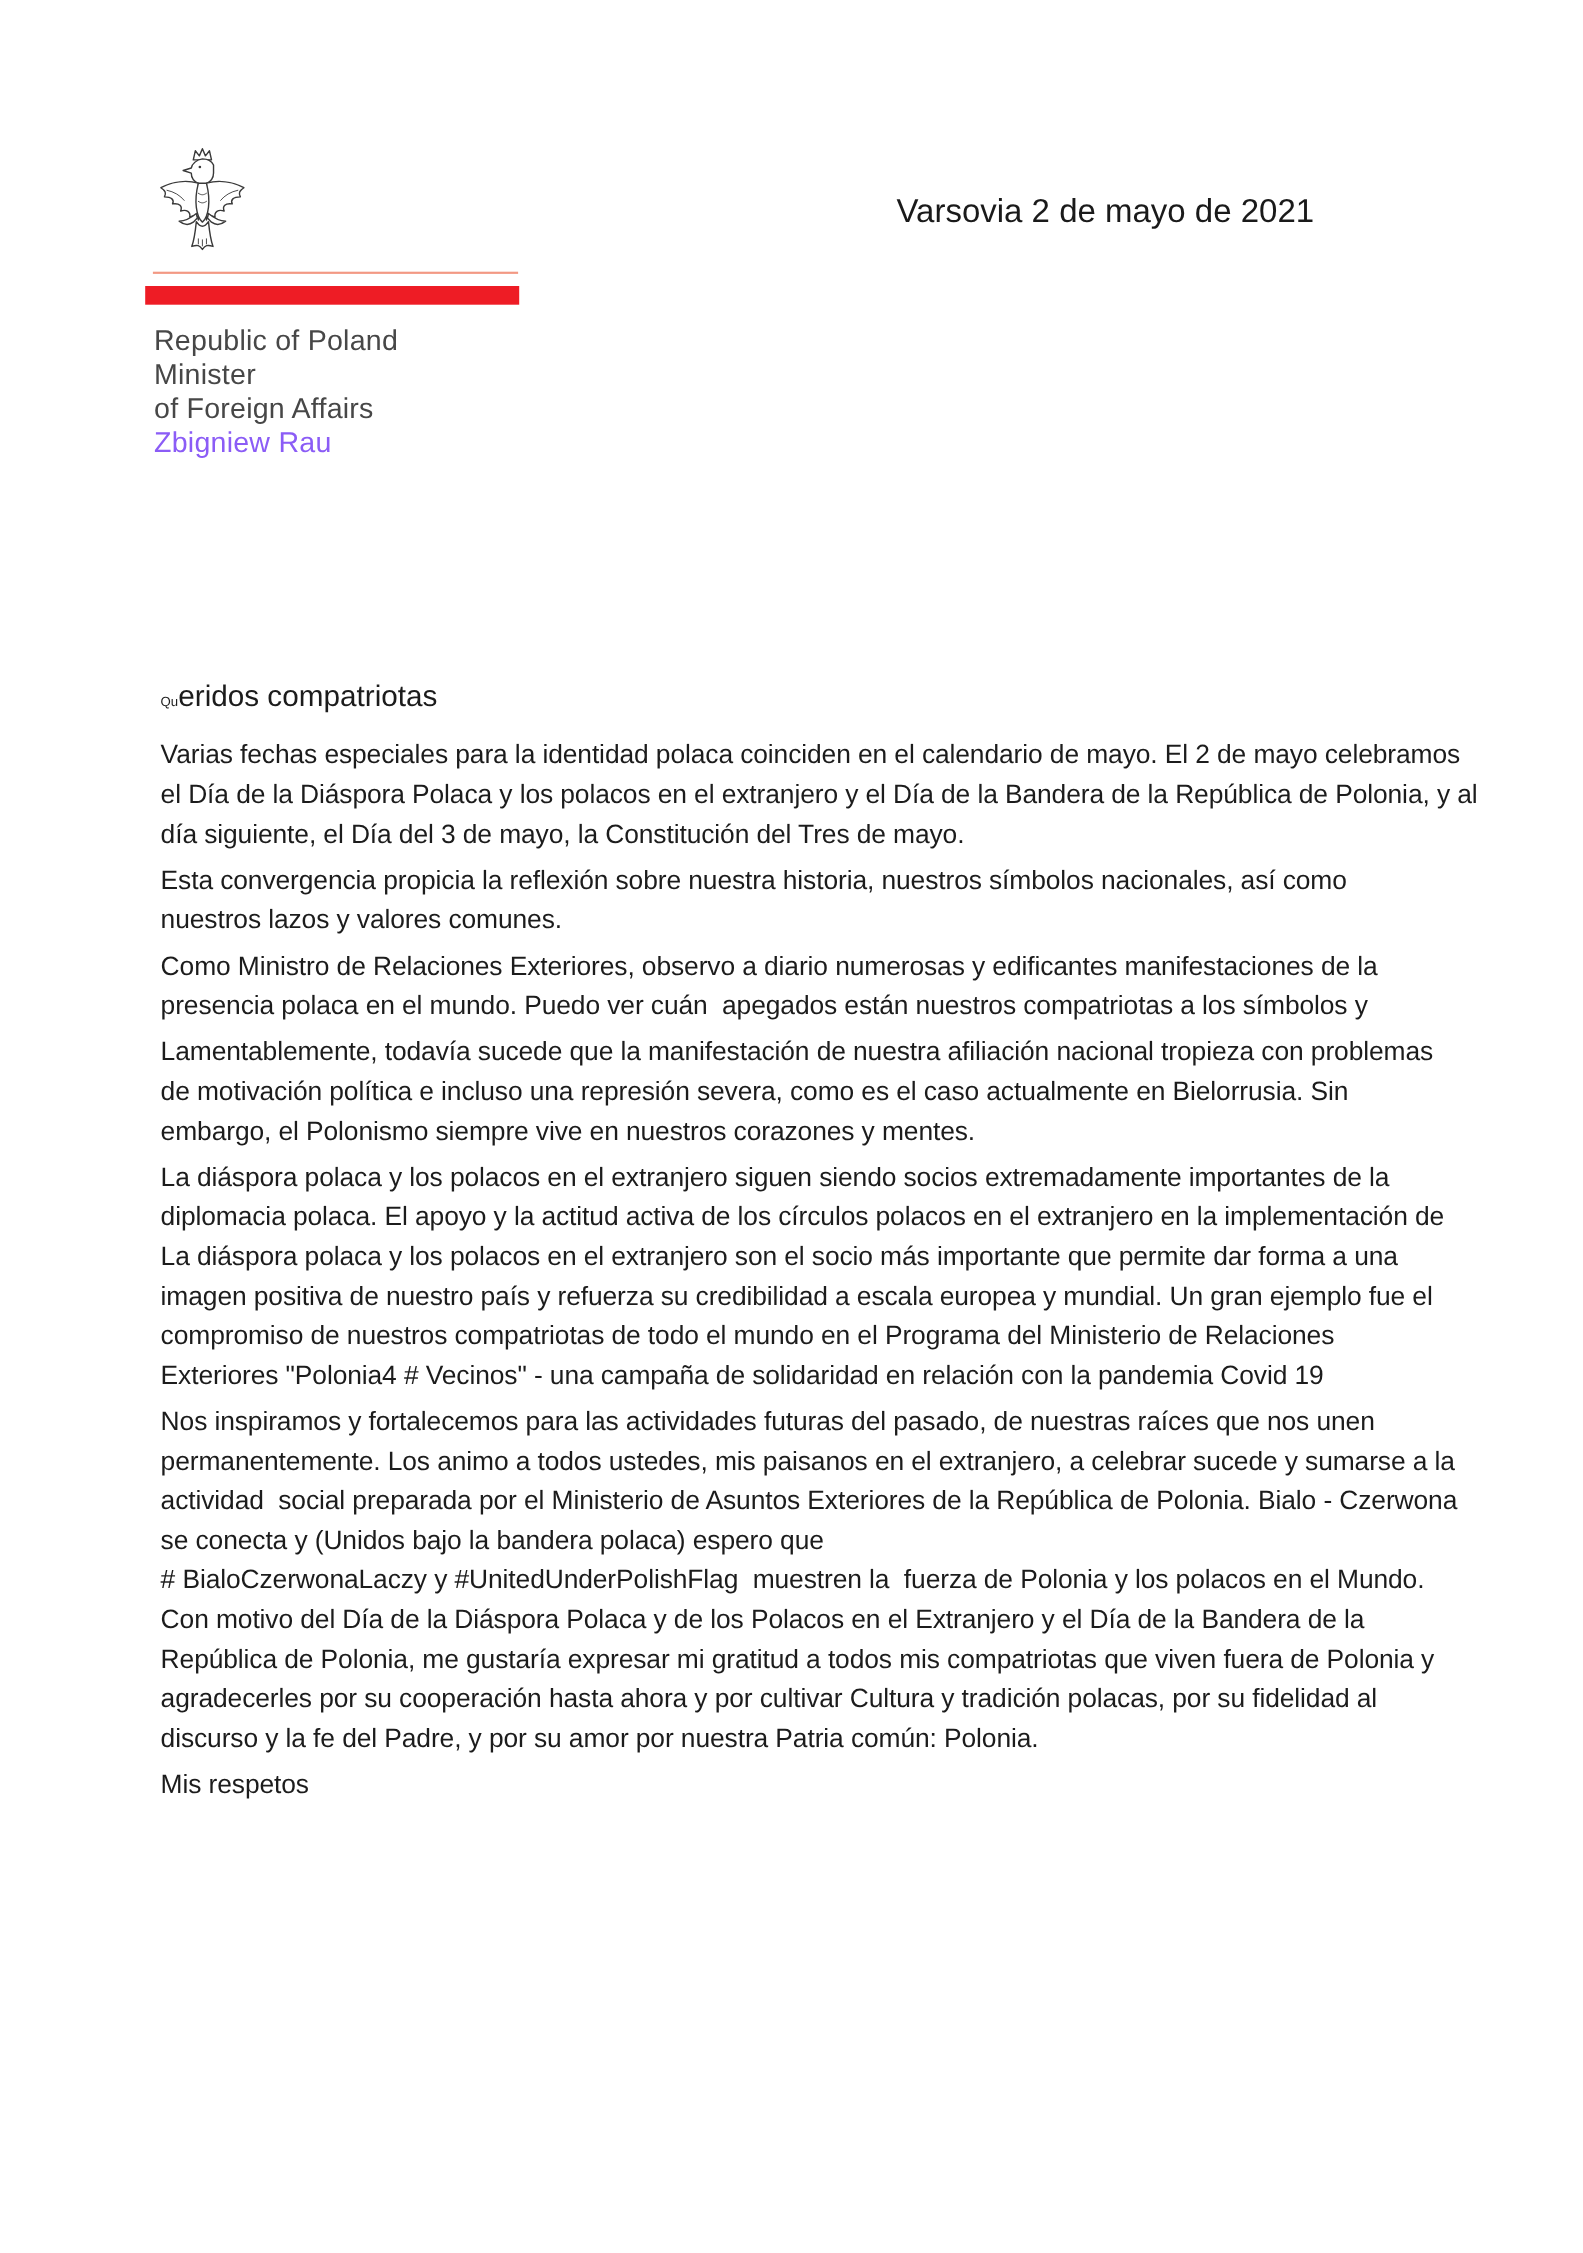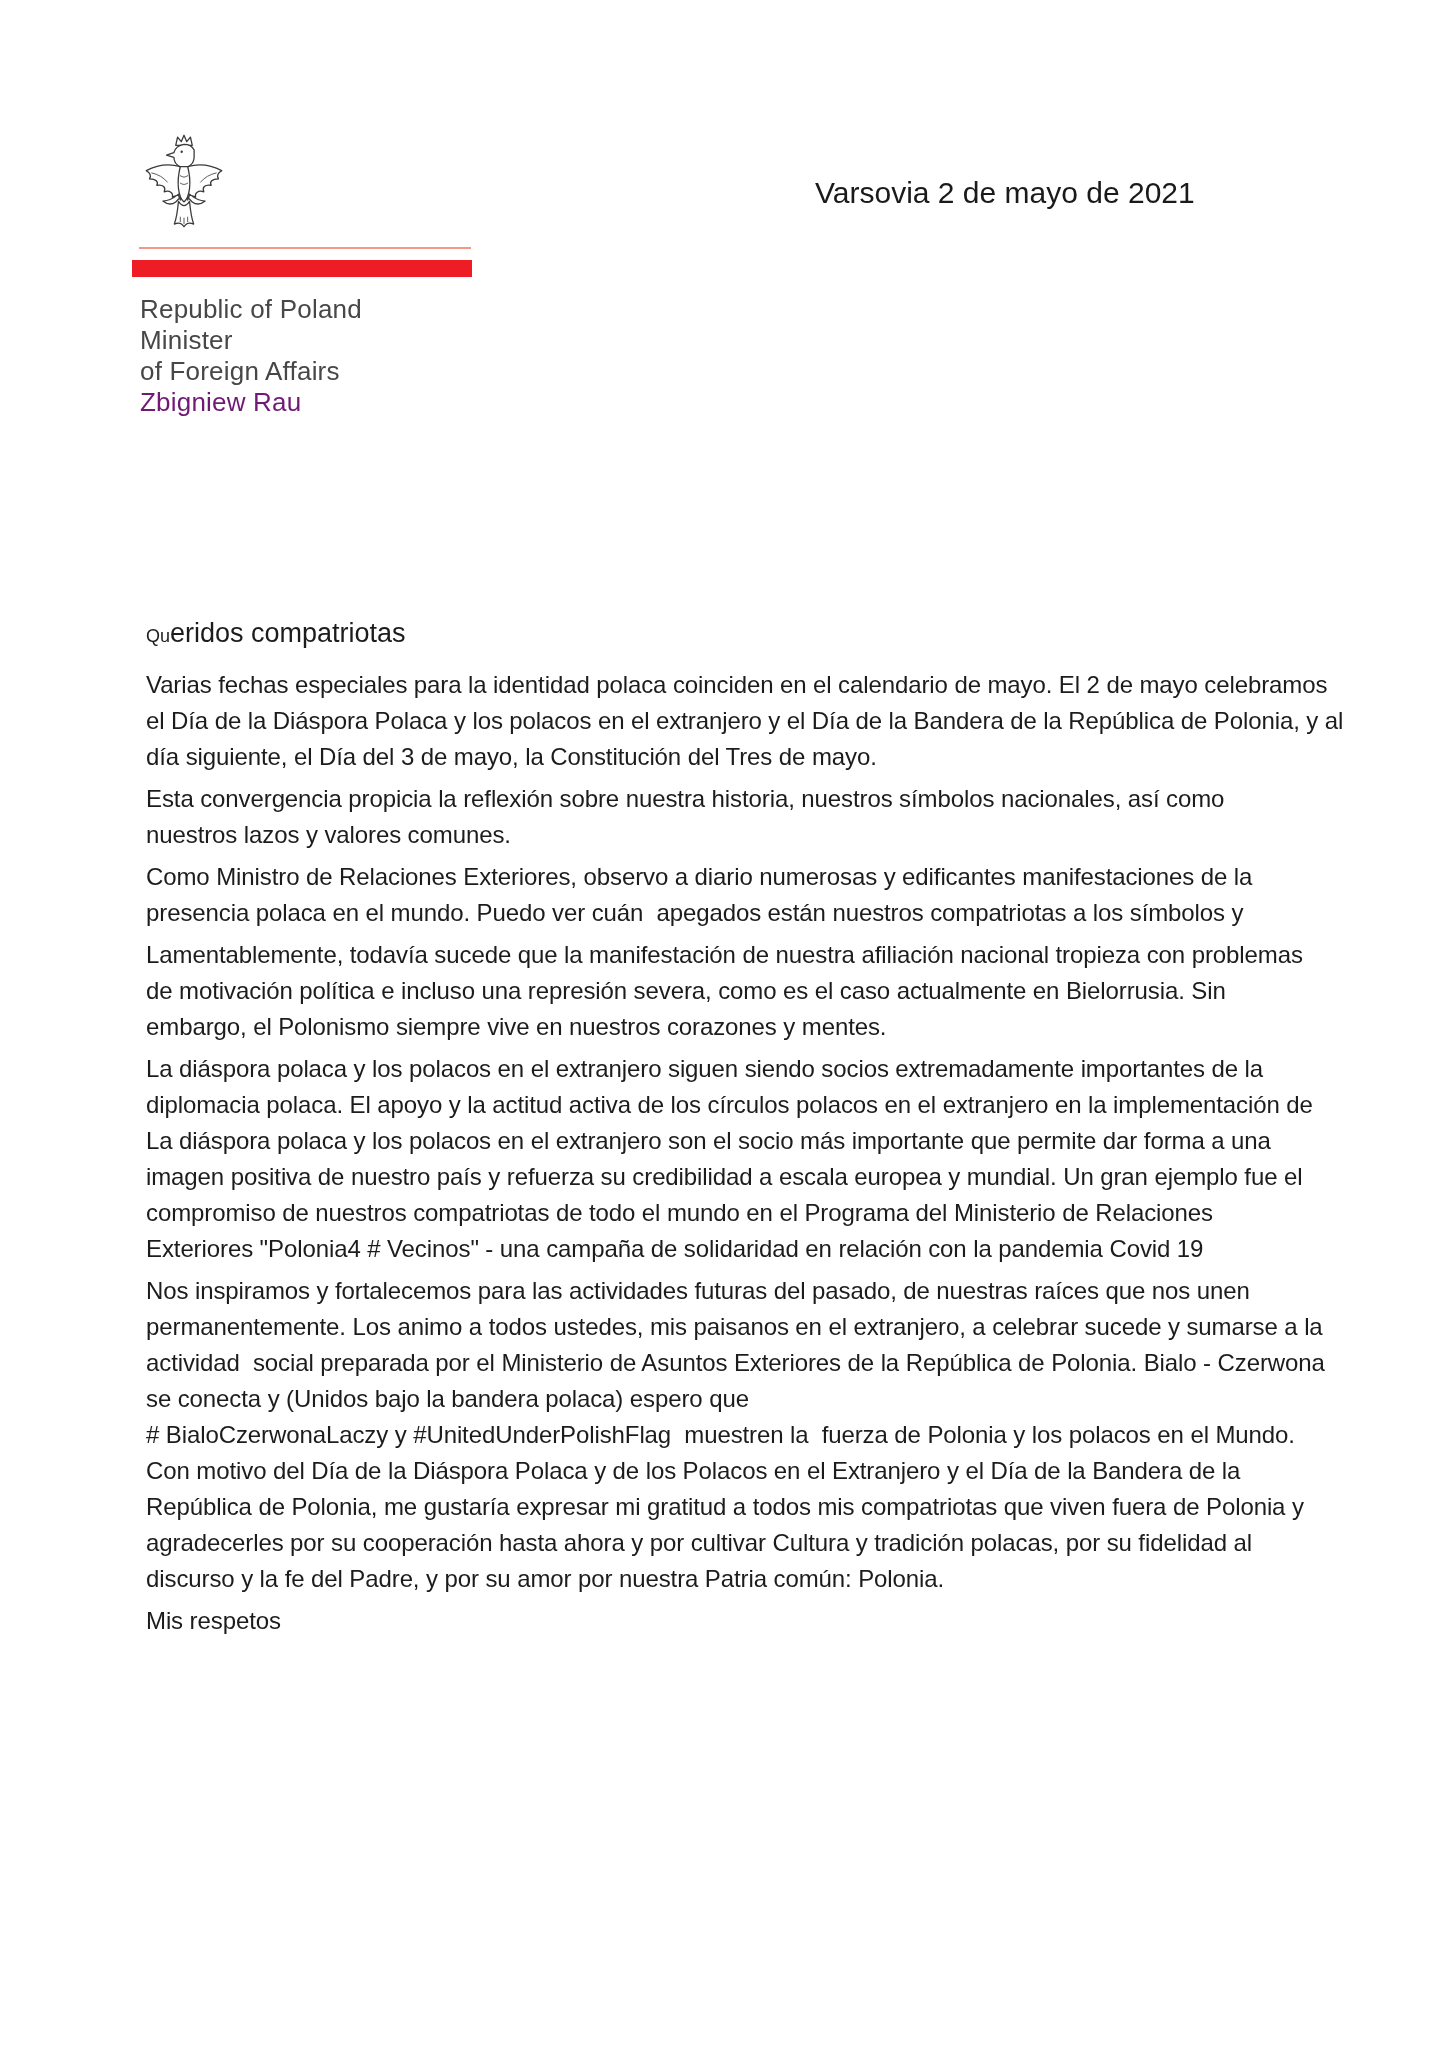--- a/index.html
+++ b/index.html
@@ -9,26 +9,26 @@
     background:#ffffff;
     font-family:"Liberation Sans", sans-serif;
     overflow:hidden;
     margin:0 auto;
   }
   
   .emblem{position:absolute;left:138px;top:133px;width:92px;height:102px;}
   .thin-line{position:absolute;left:139px;top:247px;width:332px;height:2px;opacity:.85;}
   .red-bar{position:absolute;left:132px;top:260px;width:340px;height:17px;}
   .sender{position:absolute;left:140px;top:294px;font-size:26px;line-height:31px;color:#474747;letter-spacing:.2px;}
-  .sender .muted{color:#701a75;}
+  .sender .muted{color:#8b5cf6;}
   .date{position:absolute;left:815px;top:176px;font-size:30px;color:#1a1a1a;}
   
   .body{position:absolute;left:146px;top:616px;width:1292px;color:#1c1c1c;}
   .salutation{font-size:27px;line-height:34px;margin:0 0 14px 0;white-space:pre;}
-  .salutation .tiny{font-size:18px;letter-spacing:0;}
+  .salutation .tiny{font-size:12px;letter-spacing:0;}
   .para{margin:0 0 6px 0;}
   .line{font-size:24px;line-height:36px;white-space:pre;letter-spacing:-0.1px;}
   .closing{margin-top:6px;}
 </style>
 </head>
 <body>
 
 <div class="page">
 
   <div class="emblem">

